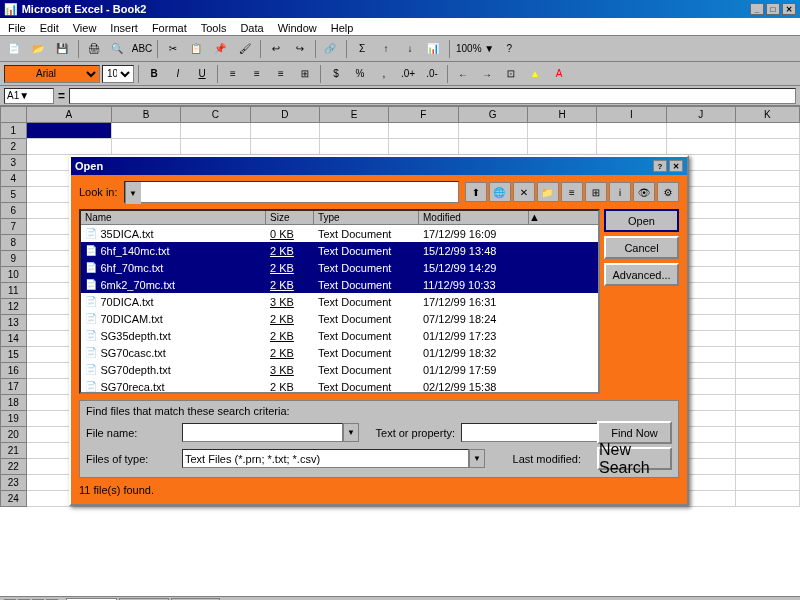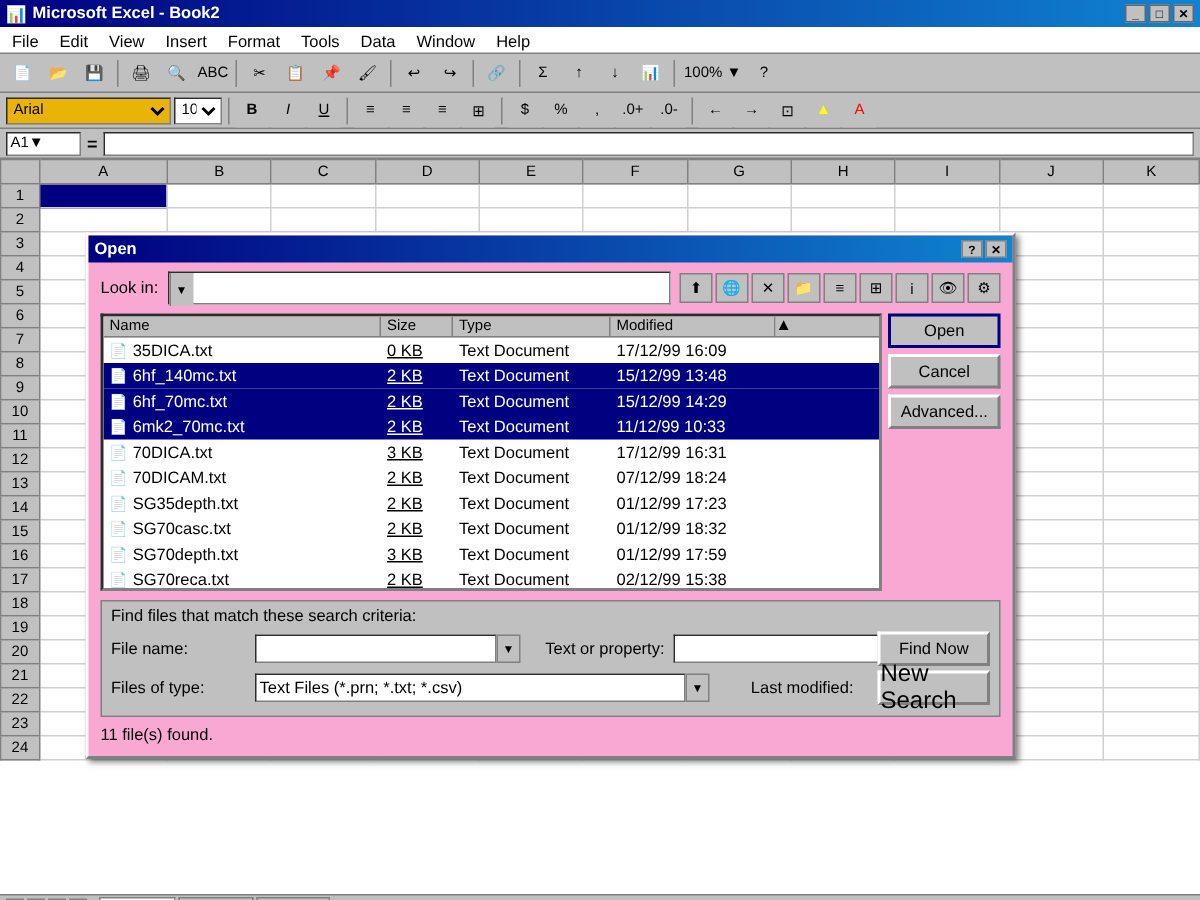--- a/index.html
+++ b/index.html
@@ -74,23 +74,24 @@
     .formatting-bar {
       background: #c0c0c0;
       height: 24px;
       display: flex;
       align-items: center;
       padding: 1px 4px;
       border-bottom: 1px solid #808080;
       gap: 2px;
     }
     .font-select {
-      width: 110px; height: 18px; font-size: 10px;
+      width: 96px; height: 18px; font-size: 10px;
       border: 1px inset #808080;
-      background: #eab308;
+      background: #f97316;
+      text-align: center;
     }
     .size-select {
       width: 32px; height: 18px; font-size: 10px;
       border: 1px inset #808080;
       background: white;
     }
 
     
     .formula-bar {
       background: #c0c0c0;
@@ -187,23 +188,23 @@
     .dialog-overlay {
       position: absolute;
       top: 0; left: 0;
       width: 100%; height: 100%;
       pointer-events: none;
       z-index: 100;
     }
     .dialog {
       position: absolute;
       top: 155px;
-      left: 57px;
+      left: 69px;
       width: 620px;
-      background: #f9a8d4;
+      background: #f97316;
       border: 2px solid #808080;
       border-top: 2px solid white;
       border-left: 2px solid white;
       pointer-events: all;
       box-shadow: 2px 2px 4px rgba(0,0,0,0.5);
     }
     .dialog-titlebar {
       background: linear-gradient(to right, #000080, #1084d0);
       color: white;
       height: 18px;

